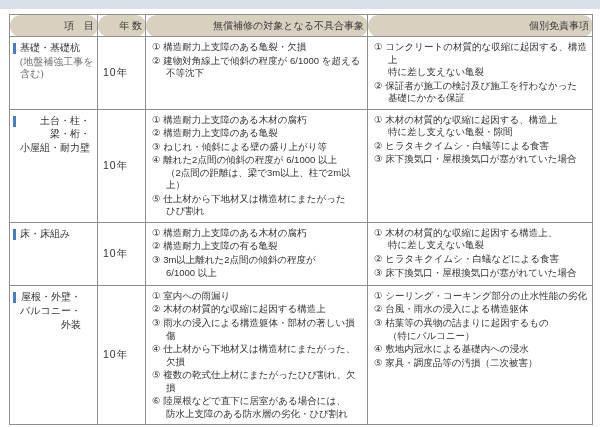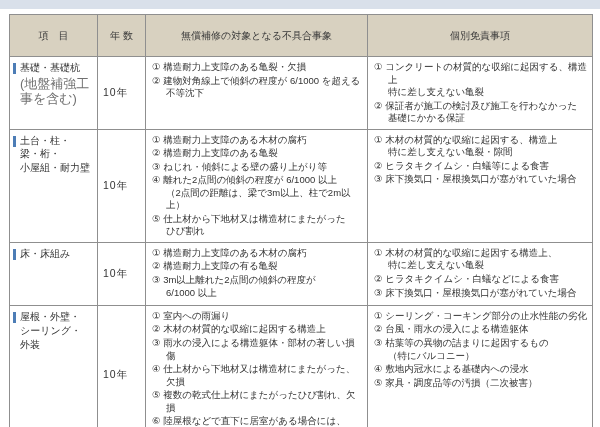--- a/index.html
+++ b/index.html
@@ -12,32 +12,32 @@
     font-family:"Liberation Sans","DejaVu Sans",sans-serif;color:var(--text);
   }
   .top-band{width:600px;height:9px;background:var(--band);}
   table.warranty{
     border-collapse:collapse;table-layout:fixed;
     margin:5px 8px 0 9px;width:583px;
   }
   th,td{border:1px solid var(--border);vertical-align:top;padding:3px 5px;}
   thead th{
     background:var(--header-bg);font-weight:normal;font-size:10px;
-    text-align:center;vertical-align:middle;height:21px;padding:10px 3px;color:#3a3a3a;
+    text-align:right;vertical-align:middle;height:21px;padding:0 3px;color:#3a3a3a;border-radius:11px;
   }
   tbody tr:nth-child(1){height:54px;}
   tbody tr:nth-child(2){height:95px;}
   tbody tr:nth-child(3){height:63px;}
   tbody tr:nth-child(4){height:95px;}
   tbody tr:nth-child(5){height:45px;}
   td.item-cell{padding:4px 2px 2px 2px;}
-  .item-row{display:flex;align-items:flex-start;}
+  .item-row{display:flex;align-items:flex-start;text-align:right;}
   .bar{flex:none;width:3px;height:11px;background:var(--marker);margin:2px 4px 0 1px;}
   .item-label{font-size:10px;line-height:1.38;white-space:pre-line;}
-  .item-sub{font-size:13px;color:var(--sub);margin:1px 0 0 8px;line-height:1.2;}
+  .item-sub{font-size:10px;color:var(--sub);margin:1px 0 0 8px;line-height:1.2;font-family:Liberation Serif, serif;}
   td.years-cell{
     vertical-align:middle;font-size:10.5px;letter-spacing:1px;
   }
   td.list-cell{font-size:9.5px;padding:4px 4px 3px 6px;}
   .li{
     padding-left:14px;text-indent:-14px;white-space:pre-line;
     line-height:1.32;margin-bottom:1px;
   }
 </style>
 </head>
@@ -132,21 +132,21 @@
           <div class="li">② ヒラタキクイムシ・白蟻などによる食害</div>
           <div class="li">③ 床下換気口・屋根換気口が塞がれていた場合</div>
         </td>
   </tr>
 
   <tr>
     <td class="item-cell">
       <div class="item-row">
         <span class="bar"></span>
         <span class="item-label">屋根・外壁・
-シーリング・
+バルコニー・
 外装</span>
       </div>
 
     </td>
     <td class="years-cell">10年</td>
     <td class="list-cell">
           <div class="li">① 室内への雨漏り</div>
           <div class="li">② 木材の材質的な収縮に起因する構造上</div>
           <div class="li">③ 雨水の浸入による構造躯体・部材の著しい損傷</div>
           <div class="li">④ 仕上材から下地材又は構造材にまたがった、欠損</div>

